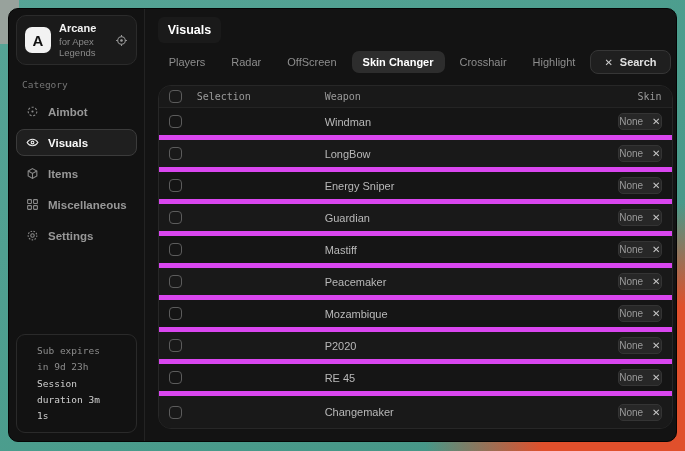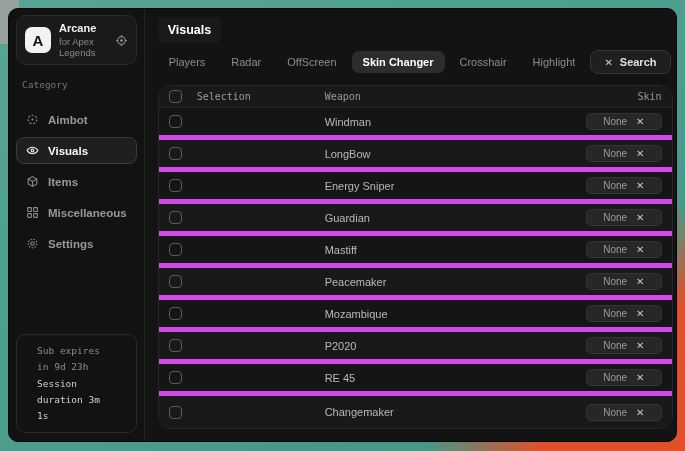--- a/index.html
+++ b/index.html
@@ -23,21 +23,21 @@
     background:#1a1a1a; border:1px solid #2b2b2b; border-radius:10px;
     padding:6px 8px; }
   .app-logo { width:26px; height:26px; background:#f2f2f2; border-radius:7px;
     color:#111; font-weight:bold; font-size:15px; display:flex;
     align-items:center; justify-content:center; flex:none; }
   .app-meta { flex:1; min-width:0; }
   .app-title { color:#f2f2f2; font-size:11px; font-weight:bold; }
   .app-sub { color:#8a8a8a; font-size:9.5px; margin-top:2px; }
   .app-target { color:#9a9a9a; flex:none; display:flex; }
   .category { font-family:"DejaVu Sans Mono", monospace; color:#757575;
-    font-size:9.5px; margin:14px 6px 14px 6px; }
+    font-size:9.5px; margin:14px 6px 6px 6px; }
   .nav-item { display:flex; align-items:center; gap:9px; padding:6px 9px;
     margin:2px 0; color:#989898; font-size:11.5px; border-radius:8px;
     border:1px solid transparent; cursor:pointer;font-weight:bold; }
   .nav-item .nicon { display:flex; color:#8a8a8a; }
   .nav-item.active { background:#1f1f1f; border-color:#3b3b3b; color:#fafafa; }
   .nav-item.active .nicon { color:#e8e8e8; }
   .side-spacer { flex:1; }
   .status-card { border:1px solid #2a2a2a; border-radius:9px; padding:8px 20px;
     font-family:"DejaVu Sans Mono", monospace; font-size:9.5px; line-height:1.7; }
   .status-line1 { color:#8d8d8d; }
@@ -66,21 +66,21 @@
   .t-head .col-skin { text-align:right; }
   .t-row { height:32px; border-bottom:5px solid #d946ef; background:#151515; }
   .t-row:nth-child(even) { background:#191919; }
   .t-row:last-child { border-bottom:none; }
   .checkbox { width:13px; height:13px; border:1.5px solid #5c5c5c;
     border-radius:4px; background:transparent; cursor:pointer; }
   .weapon-name { color:#b9b9b9; font-size:11px; }
   .skin-cell { display:flex; justify-content:flex-end; }
   .skin-badge { display:inline-flex; align-items:center; gap:9px;
     background:#272727; border:1px solid #343434; border-radius:5px;
-    padding:2px 16px; font-size:10px; color:#9a9a9a; cursor:pointer; }
+    padding:2px 0; font-size:10px; color:#9a9a9a; cursor:pointer; }
   .badge-x { color:#c8c8c8; font-size:10px; }
   svg { display:block; }
 </style>
 </head>
 <body>
 
 <div class="backdrop">
   <div class="backdrop-patch"></div>
 </div>
 

